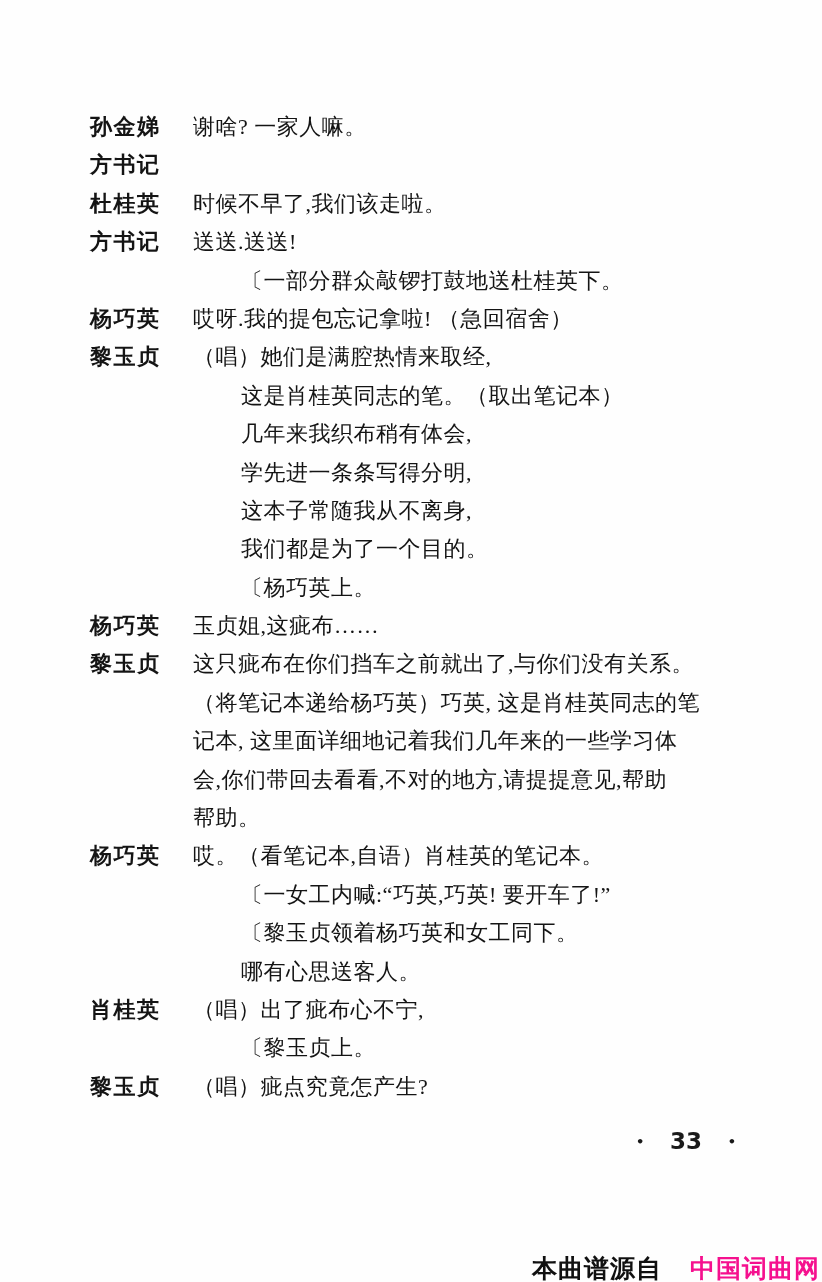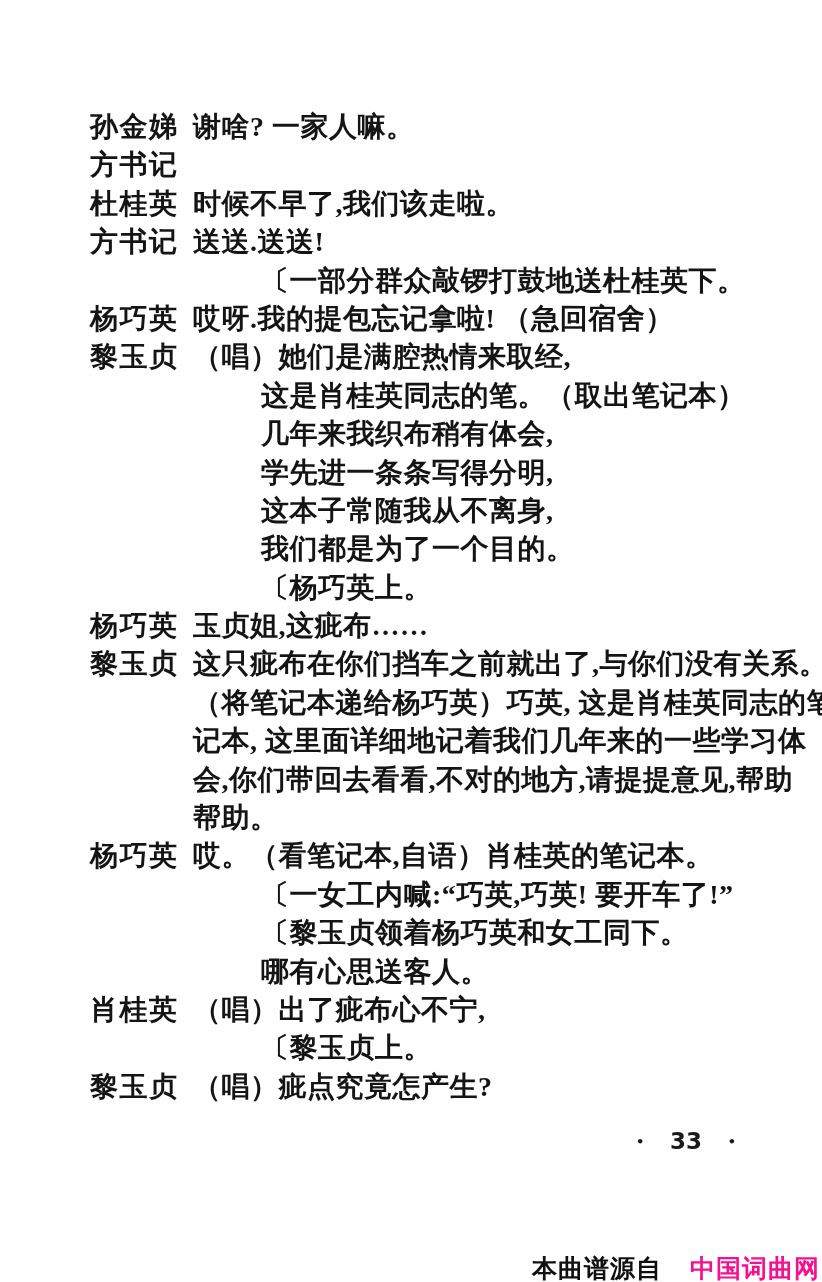--- a/index.html
+++ b/index.html
@@ -20,37 +20,37 @@
   .script-body {
     position: absolute;
     top: 112px;
     left: 90px;
     width: 680px;
   }
   .line {
     display: flex;
     align-items: flex-start;
     height: 38.4px;
-    font-size: 28px;
+    font-size: 22px;
     line-height: 30px;
     white-space: nowrap;
   }
   .speaker {
     flex: 0 0 103px;
     width: 103px;
     font-family: "Liberation Sans", sans-serif;
     font-weight: 700;
     letter-spacing: 1.5px;
   }
   .text {
-    font-weight: 700;
+    font-weight: 400;
     letter-spacing: 0.5px;
   }
   .line.deep .text {
-    margin-left: 68px;
+    margin-left: 48px;
   }
   .page-number {
     position: absolute;
     top: 1128px;
     left: 636px;
     width: 100px;
     display: flex;
     align-items: center;
     justify-content: space-between;
     font-family: "DejaVu Sans", sans-serif;

